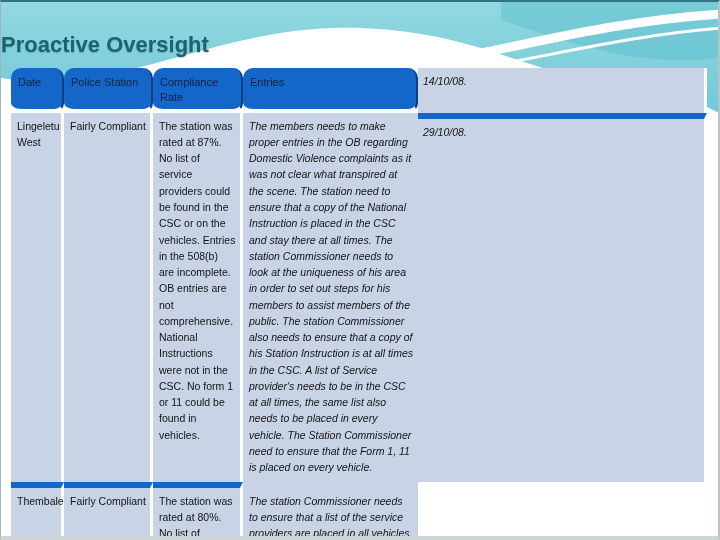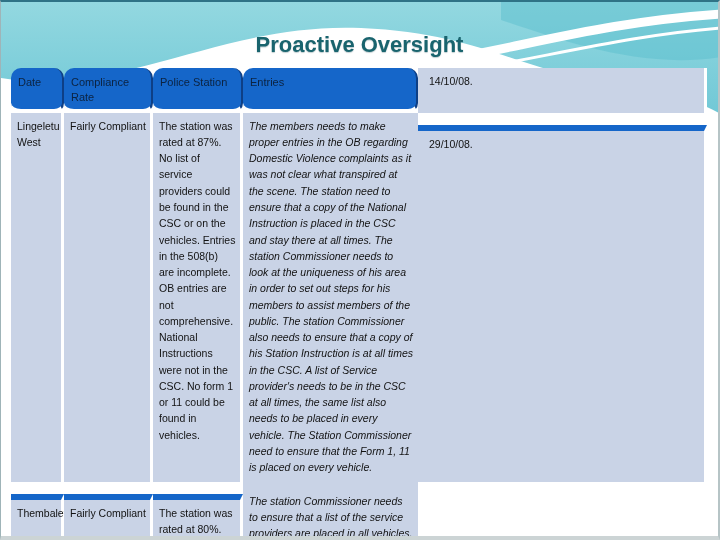--- a/index.html
+++ b/index.html
@@ -14,21 +14,21 @@
     border-left:1px solid #9fb4b8;
     border-right:2px solid #b6c4c6;
     border-bottom:4px solid #ccd4d5;
     font-family:"Liberation Sans", sans-serif;
   }
 
   .banner { position:absolute; top:0; left:0; width:720px; height:170px; }
 
   .slide-title {
     position:absolute; top:30px; left:0; width:100%;
-    text-align:center;
+    text-align:left;
     font-size:22px; font-weight:bold;
     color:#19646e;
     letter-spacing:0px;
     text-shadow:0 1px 1px rgba(10,60,70,0.25);
   }
 
   .ptable {
     position:absolute; left:10px; top:66px;
     display:grid;
     grid-template-columns:53px 89px 90px 175px 289px;
@@ -49,26 +49,26 @@
 
   .bcell {
     background:#c9d3e6;
     color:#121212;
     font-size:10.5px;
     line-height:1.55;
     padding:5px 4px 6px 6px;
     border-right:3px solid #ffffff;
   }
   .bcell.last { border-right:none;font-style:italic; }
-  .bcell.pad-tight { padding-left:11px; padding-right:2px; }
+  .bcell.pad-tight { padding-left:5px; padding-right:2px;font-style:italic; }
   .bcell.pol { padding-right:16px; }
 
   .date-cell { word-break:break-all; }
 
-  .sep { border-top:6px solid #1566c9;margin-top:12px; }
+  .sep { border-top:6px solid #1566c9; }
   .sep-clear { border-top:6px solid transparent; }
 </style>
 </head>
 <body>
 
 <div class="slide">
 
   <svg class="banner" viewBox="0 0 720 170" preserveAspectRatio="none" aria-hidden="true">
     <defs>
       <linearGradient id="tealGrad" x1="0" y1="0" x2="0" y2="1">
@@ -84,22 +84,22 @@
     <path d="M30,150 C120,128 210,118 330,112" fill="none" stroke="#4fb3c4" stroke-width="1.5" opacity="0.8"></path>
     <path d="M20,158 C130,134 230,124 350,117" fill="none" stroke="#4fb3c4" stroke-width="1" opacity="0.7"></path>
     <path d="M45,166 C140,142 240,130 360,122" fill="none" stroke="#2d8da1" stroke-width="1" opacity="0.6"></path>
   </svg>
 
   <div class="slide-title">Proactive Oversight</div>
 
   <div class="ptable">
 
     <div class="hcell">Date</div>
+    <div class="hcell">Police Station</div>
     <div class="hcell">Compliance Rate</div>
-    <div class="hcell">Police Station</div>
     <div class="hcell">Entries</div>
 
     <div class="bcell pad-tight date-cell">14/10/08.</div>
     <div class="bcell pol">Lingeletu West</div>
     <div class="bcell">Fairly Compliant</div>
     <div class="bcell">The station was rated at 87%. No list of service providers could be found in the CSC or on the vehicles. Entries in the 508(b) are incomplete. OB entries are not comprehensive. National Instructions were not in the CSC. No form 1 or 11 could be found in vehicles.</div>
     <div class="bcell last">The members needs to make proper entries in the OB regarding Domestic Violence complaints as it was not clear what transpired at the scene. The station need to ensure that a copy of the National Instruction is placed in the CSC and stay there at all times. The station Commissioner needs to look at the uniqueness of his area in order to set out steps for his members to assist members of the public. The station Commissioner also needs to ensure that a copy of his Station Instruction is at all times in the CSC. A list of Service provider's needs to be in the CSC at all times, the same list also needs to be placed in every vehicle. The Station Commissioner need to ensure that the Form 1, 11  is placed on every vehicle.</div>
 
     <div class="bcell pad-tight date-cell sep">29/10/08.</div>
     <div class="bcell pol sep">Thembalethu</div>

